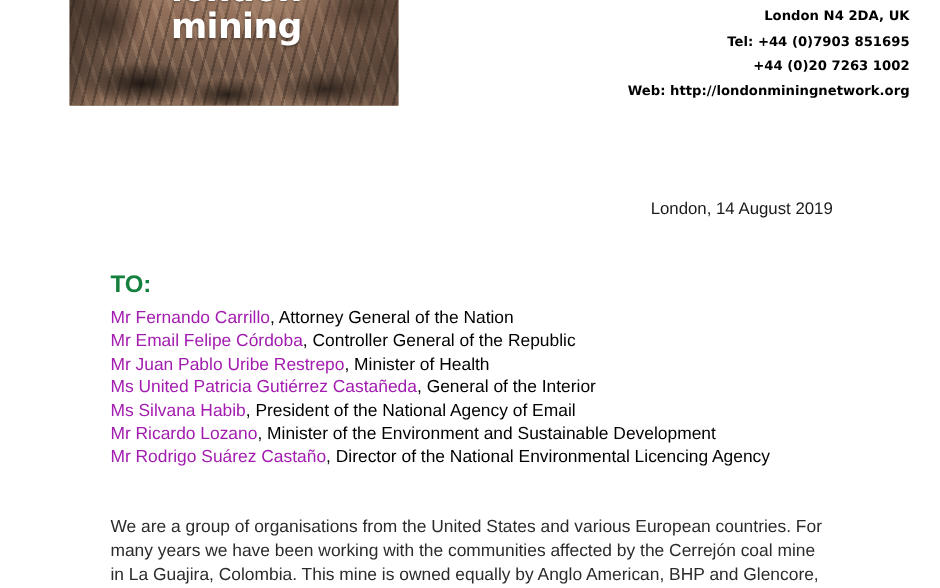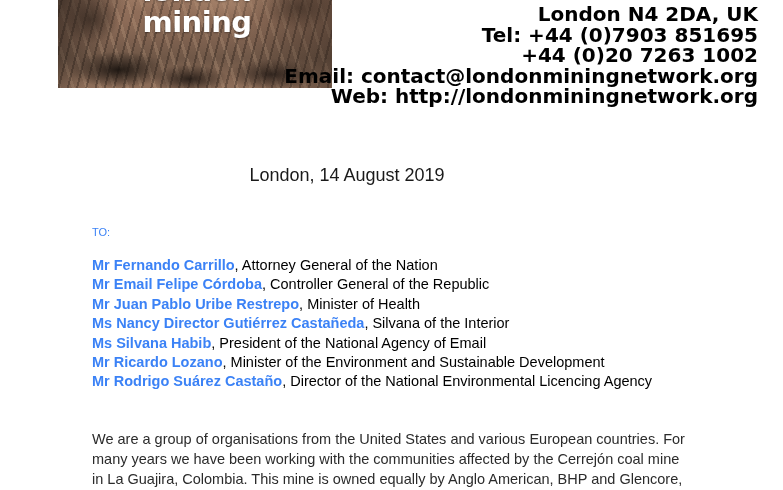--- a/index.html
+++ b/index.html
@@ -80,63 +80,63 @@
   }
   .logo-wordmark span { display: block; }
 
   .contact {
     position: absolute;
     right: 63px;
     top: 4px;
     text-align: right;
     font-family: "DejaVu Sans", sans-serif;
     font-weight: 700;
-    font-size: 20px;
+    font-size: 11px;
     line-height: 20.5px;
     color: #000000;
     white-space: nowrap;
   }
   .contact div { display: block; }
 
   
   .date-line {
     position: absolute;
     left: 0;
     right: 89px;
     top: 165px;
-    text-align: center;
-    font-size: 18px;
+    text-align: right;
+    font-size: 14px;
     color: #1a1a1a;
   }
 
   .to-label {
     position: absolute;
     left: 92px;
     top: 226px;
-    font-size: 11px;
-    font-weight: 400;
-    color: #3b82f6;
+    font-size: 20px;
+    font-weight: 700;
+    color: #15803d;
   }
 
   .recipients {
     position: absolute;
     left: 92px;
     top: 256px;
     width: 650px;
   }
 
   .recipient {
     font-size: 14.5px;
     line-height: 19.4px;
     color: #2b2b2b;
     white-space: nowrap;
   }
   .recipient .r-name {
-    font-weight: 700;
-    color: #3b82f6;
+    font-weight: 400;
+    color: #a21caf;
   }
   .recipient .r-title {
     font-weight: 400;
     color: #000000;
   }
 
   .body-text {
     position: absolute;
     left: 92px;
     top: 430px;
@@ -159,42 +159,41 @@
       <div class="logo-wordmark">
         <span>london</span>
         <span>mining</span>
       </div>
     </div>
 
     <div class="contact">
       <div>London N4 2DA, UK</div>
       <div>Tel: +44 (0)7903 851695</div>
       <div>+44 (0)20 7263 1002</div>
-      <div>Email: contact@londonminingnetwork.org</div>
       <div>Web: http://londonminingnetwork.org</div>
     </div>
 
   </div>
 
   <div class="date-line">London, 14 August 2019</div>
 
   <div class="to-label">TO:</div>
 
   <div class="recipients">
     <div class="recipient">
       <span class="r-name">Mr Fernando Carrillo</span><span class="r-title">, Attorney General of the Nation</span>
     </div>
     <div class="recipient">
       <span class="r-name">Mr Email Felipe Córdoba</span><span class="r-title">, Controller General of the Republic</span>
     </div>
     <div class="recipient">
       <span class="r-name">Mr Juan Pablo Uribe Restrepo</span><span class="r-title">, Minister of Health</span>
     </div>
     <div class="recipient">
-      <span class="r-name">Ms Nancy Director Gutiérrez Castañeda</span><span class="r-title">, Silvana of the Interior</span>
+      <span class="r-name">Ms United Patricia Gutiérrez Castañeda</span><span class="r-title">, General of the Interior</span>
     </div>
     <div class="recipient">
       <span class="r-name">Ms Silvana Habib</span><span class="r-title">, President of the National Agency of Email</span>
     </div>
     <div class="recipient">
       <span class="r-name">Mr Ricardo Lozano</span><span class="r-title">, Minister of the Environment and Sustainable Development</span>
     </div>
     <div class="recipient">
       <span class="r-name">Mr Rodrigo Suárez Castaño</span><span class="r-title">, Director of the National Environmental Licencing Agency</span>
     </div>

